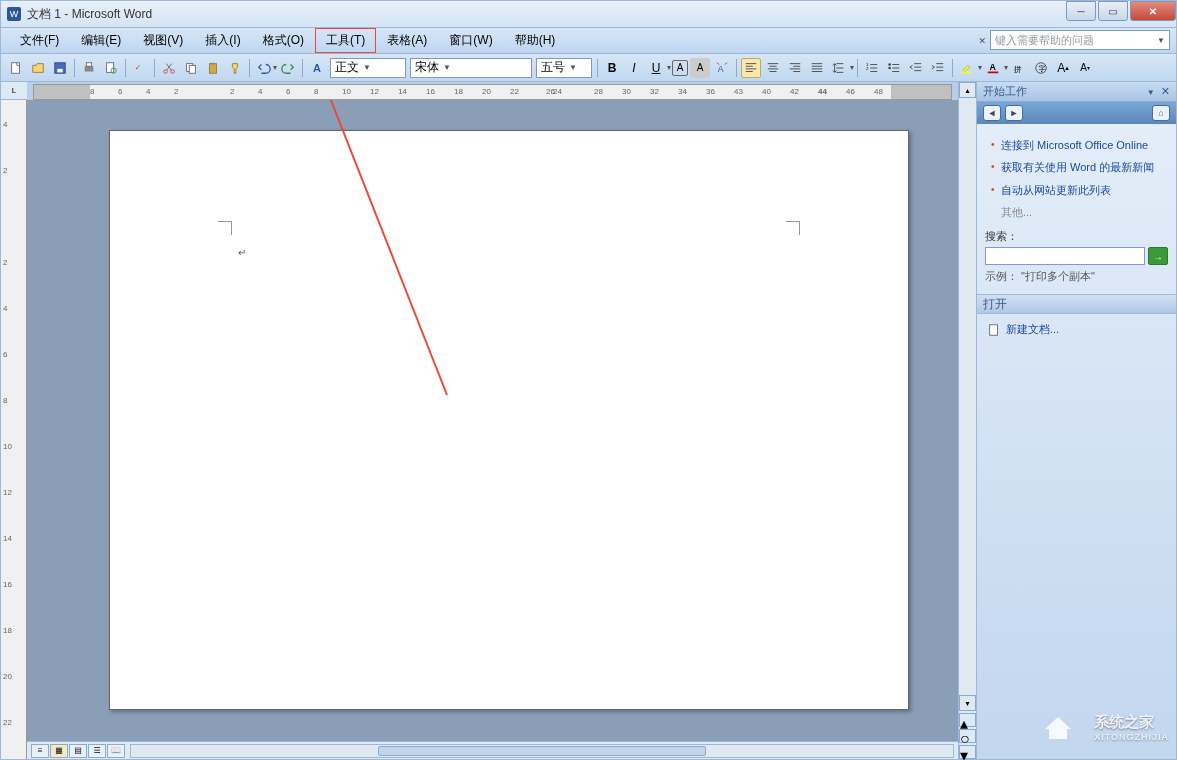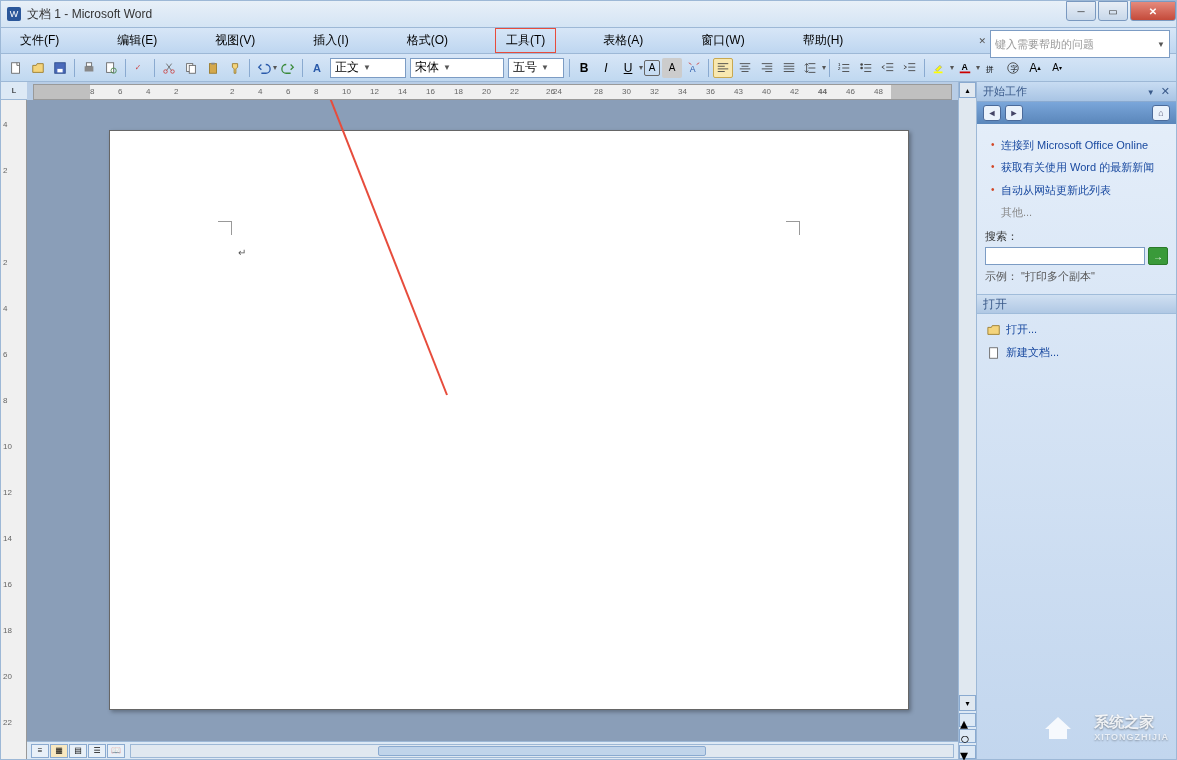--- a/index.html
+++ b/index.html
@@ -6,24 +6,24 @@
 body { width:1177px; height:760px; overflow:hidden; background:#fff; }
 
 
 .titlebar { height:28px; background:linear-gradient(#e8f0f8,#d4e4f4); border:1px solid #9db8d6; display:flex; align-items:center; padding-left:6px; font-size:12px; color:#333; position:relative; }
 .titlebar .w-icon { width:14px; height:14px; background:#2b579a; color:#fff; font-size:9px; display:flex; align-items:center; justify-content:center; margin-right:6px; border-radius:2px; }
 .win-btns { position:absolute; right:0; top:0; display:flex; height:20px; }
 .win-btn { width:30px; height:20px; background:linear-gradient(#e8eef6,#c8d8ea); border:1px solid #7a99c0; border-radius:0 0 3px 3px; margin-left:2px; display:flex; align-items:center; justify-content:center; font-size:10px; }
 .win-btn.close { width:46px; background:linear-gradient(#e58a7c,#c44a3a); color:#fff; font-weight:bold; }
 
 
-.menubar { height:26px; background:linear-gradient(#d7e6f7,#bed6f0); border:1px solid #9db8d6; border-top:none; display:flex; align-items:center; padding-left:8px; font-size:12px; position:relative;gap:36px; }
+.menubar { height:26px; background:linear-gradient(#d7e6f7,#bed6f0); border:1px solid #9db8d6; border-top:none; display:flex; align-items:center; padding-left:8px; font-size:12px; position:relative; }
 .menu-item { padding:3px 10px; cursor:default; border:1px solid transparent; }
 .menu-item.hl { border:1px solid #e74c3c; }  
-.help-box { position:absolute; right:6px; top:2px; width:180px; height:28px; border:1px solid #7c9cc4; background:#fff; font-size:11px; color:#999; padding:2px 4px; display:flex; align-items:center; justify-content:space-between; }
+.help-box { position:absolute; right:6px; top:2px; width:180px; height:20px; border:1px solid #7c9cc4; background:#fff; font-size:11px; color:#999; padding:2px 4px; display:flex; align-items:center; justify-content:space-between; }
 .help-box .dd { font-size:8px; color:#555; }
 
 
 .toolbar { height:28px; background:linear-gradient(#d7e6f7,#c0d8f0); border:1px solid #9db8d6; border-top:none; display:flex; align-items:center; padding-left:4px; font-size:12px; }
 .tb-btn { width:20px; height:20px; margin:0 1px; display:flex; align-items:center; justify-content:center; border:1px solid transparent; border-radius:2px; }
 .tb-btn svg { width:14px; height:14px; }
 .tb-sep { width:1px; height:18px; background:#8aaad0; margin:0 3px; }
 .tb-combo { height:20px; border:1px solid #7c9cc4; background:#fff; font-size:12px; padding:0 4px; display:flex; align-items:center; margin:0 2px; }
 .tb-combo .dd { font-size:8px; color:#555; margin-left:4px; }
 
@@ -190,21 +190,21 @@
       <svg viewBox="0 0 16 16">
         <path d="M6 4a5 5 0 0 0 0 10h5M11 4l3 3-3 3" fill="none" stroke="#3a8a3a" stroke-width="1.5"></path>
       </svg>
     </div>
   <div class="tb-sep"></div>
   <div class="tb-btn" style="color:#2a5aaa;font-size:11px;font-weight:bold">A</div>
   <div class="tb-combo" style="width:76px">
       <span>正文</span>
       <span class="dd">▼</span>
     </div>
-  <div class="tb-combo" style="width:94px">
+  <div class="tb-combo" style="width:122px">
       <span>宋体</span>
       <span class="dd">▼</span>
     </div>
   <div class="tb-combo" style="width:56px">
       <span>五号</span>
       <span class="dd">▼</span>
     </div>
   <div class="tb-sep"></div>
   <div class="tb-btn" style="font-weight:bold">B</div>
   <div class="tb-btn" style="font-style:italic">I</div>
@@ -414,26 +414,20 @@
       </ul>
       <div class="tp-label">搜索：</div>
       <div class="tp-search">
         <input type="text" style="">
         <div class="go">→</div>
       </div>
       <div class="tp-example"><span>示例：</span> <span>"打印多个副本"</span></div>
       <div class="tp-section-hd">打开</div>
       <div class="tp-link">
         <svg class="ico" viewBox="0 0 16 16">
-            <path d="M1 5h4l1-2h8v10H1z" fill="#f4d47c" stroke="#9a7a2a"></path>
-          </svg>
-        <span>打开...</span>
-      </div>
-      <div class="tp-link">
-        <svg class="ico" viewBox="0 0 16 16">
             <rect x="3" y="2" width="9" height="12" fill="#fff" stroke="#666"></rect>
           </svg>
         <span>新建文档...</span>
       </div>
     </div>
     <div class="watermark">
       <svg class="house" viewBox="0 0 30 26">
           <path d="M15 2L2 14h4v10h18V14h4z" fill="rgba(255,255,255,.85)"></path>
         </svg>
       <div><span>系统之家</span><small>XITONGZHIJIA</small></div>

